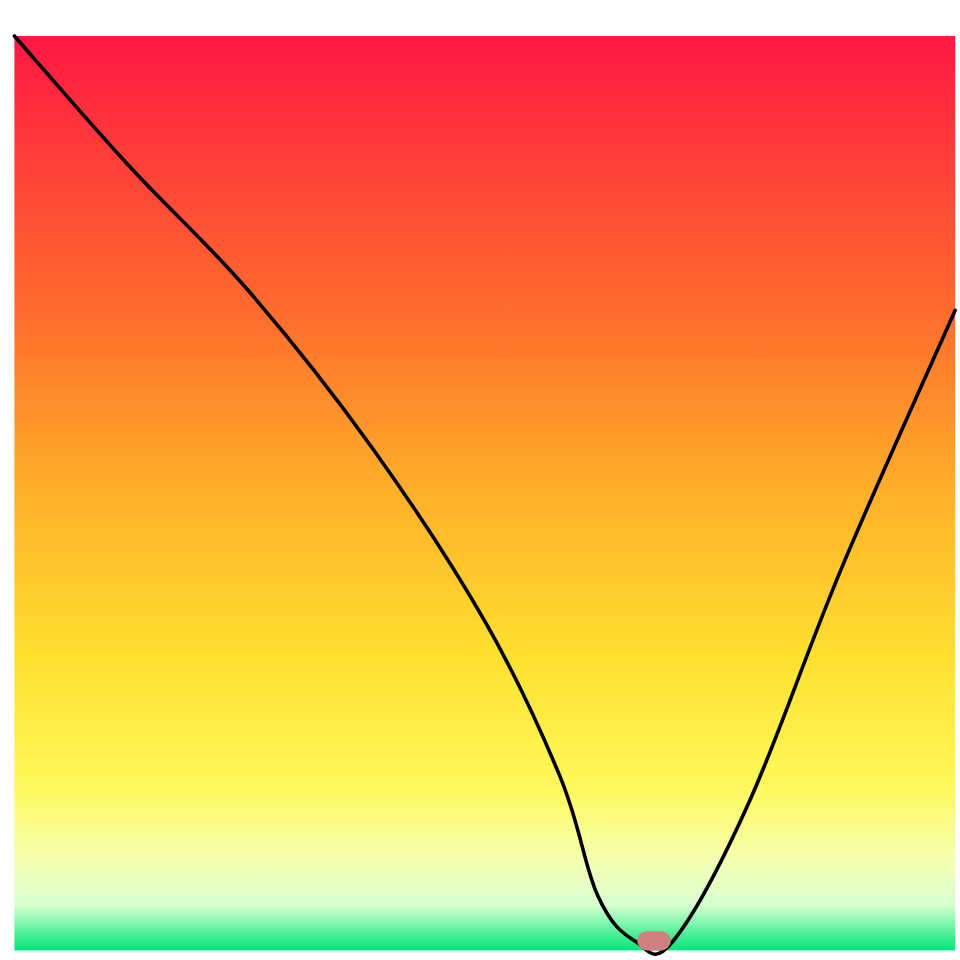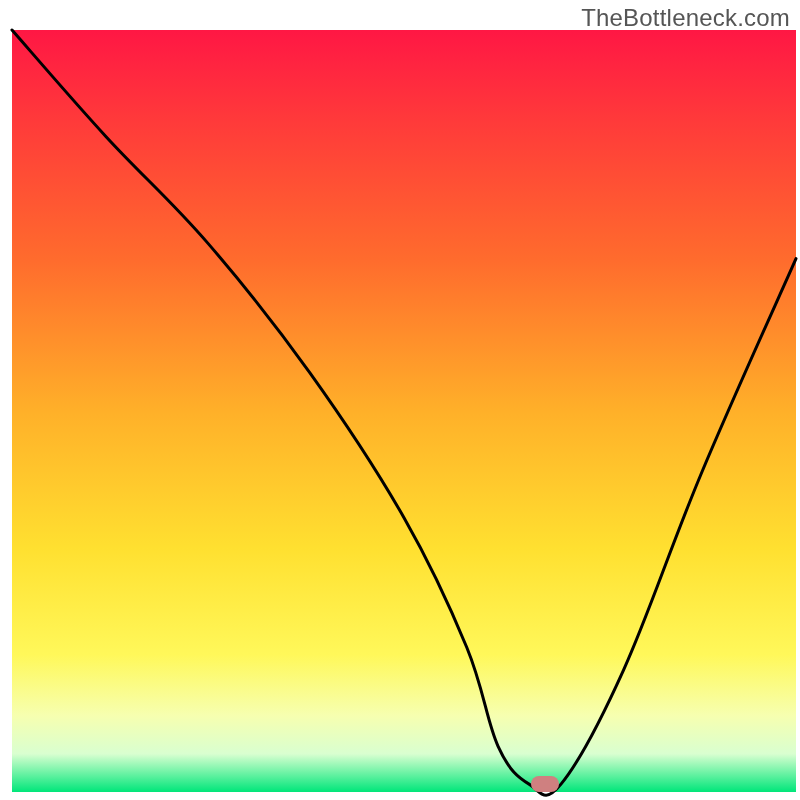--- a/index.html
+++ b/index.html
@@ -39,21 +39,20 @@
     background: #cf8080;
     transform: translate(-50%, -50%);
     z-index: 5;
   }
 </style>
 </head>
 <body>
 
 <div class="chart-container">
 
-  <div class="watermark">TheBottleneck.com</div>
 
   <svg class="plot" width="800" height="800">
     <defs>
       <linearGradient id="bg-grad" x1="0" y1="0" x2="0" y2="1">
       <stop offset="0%" stop-color="#ff1744"></stop>
           <stop offset="12%" stop-color="#ff3a3a"></stop>
           <stop offset="30%" stop-color="#ff6b2d"></stop>
           <stop offset="50%" stop-color="#ffb029"></stop>
           <stop offset="68%" stop-color="#ffe030"></stop>
           <stop offset="82%" stop-color="#fff85a"></stop>

